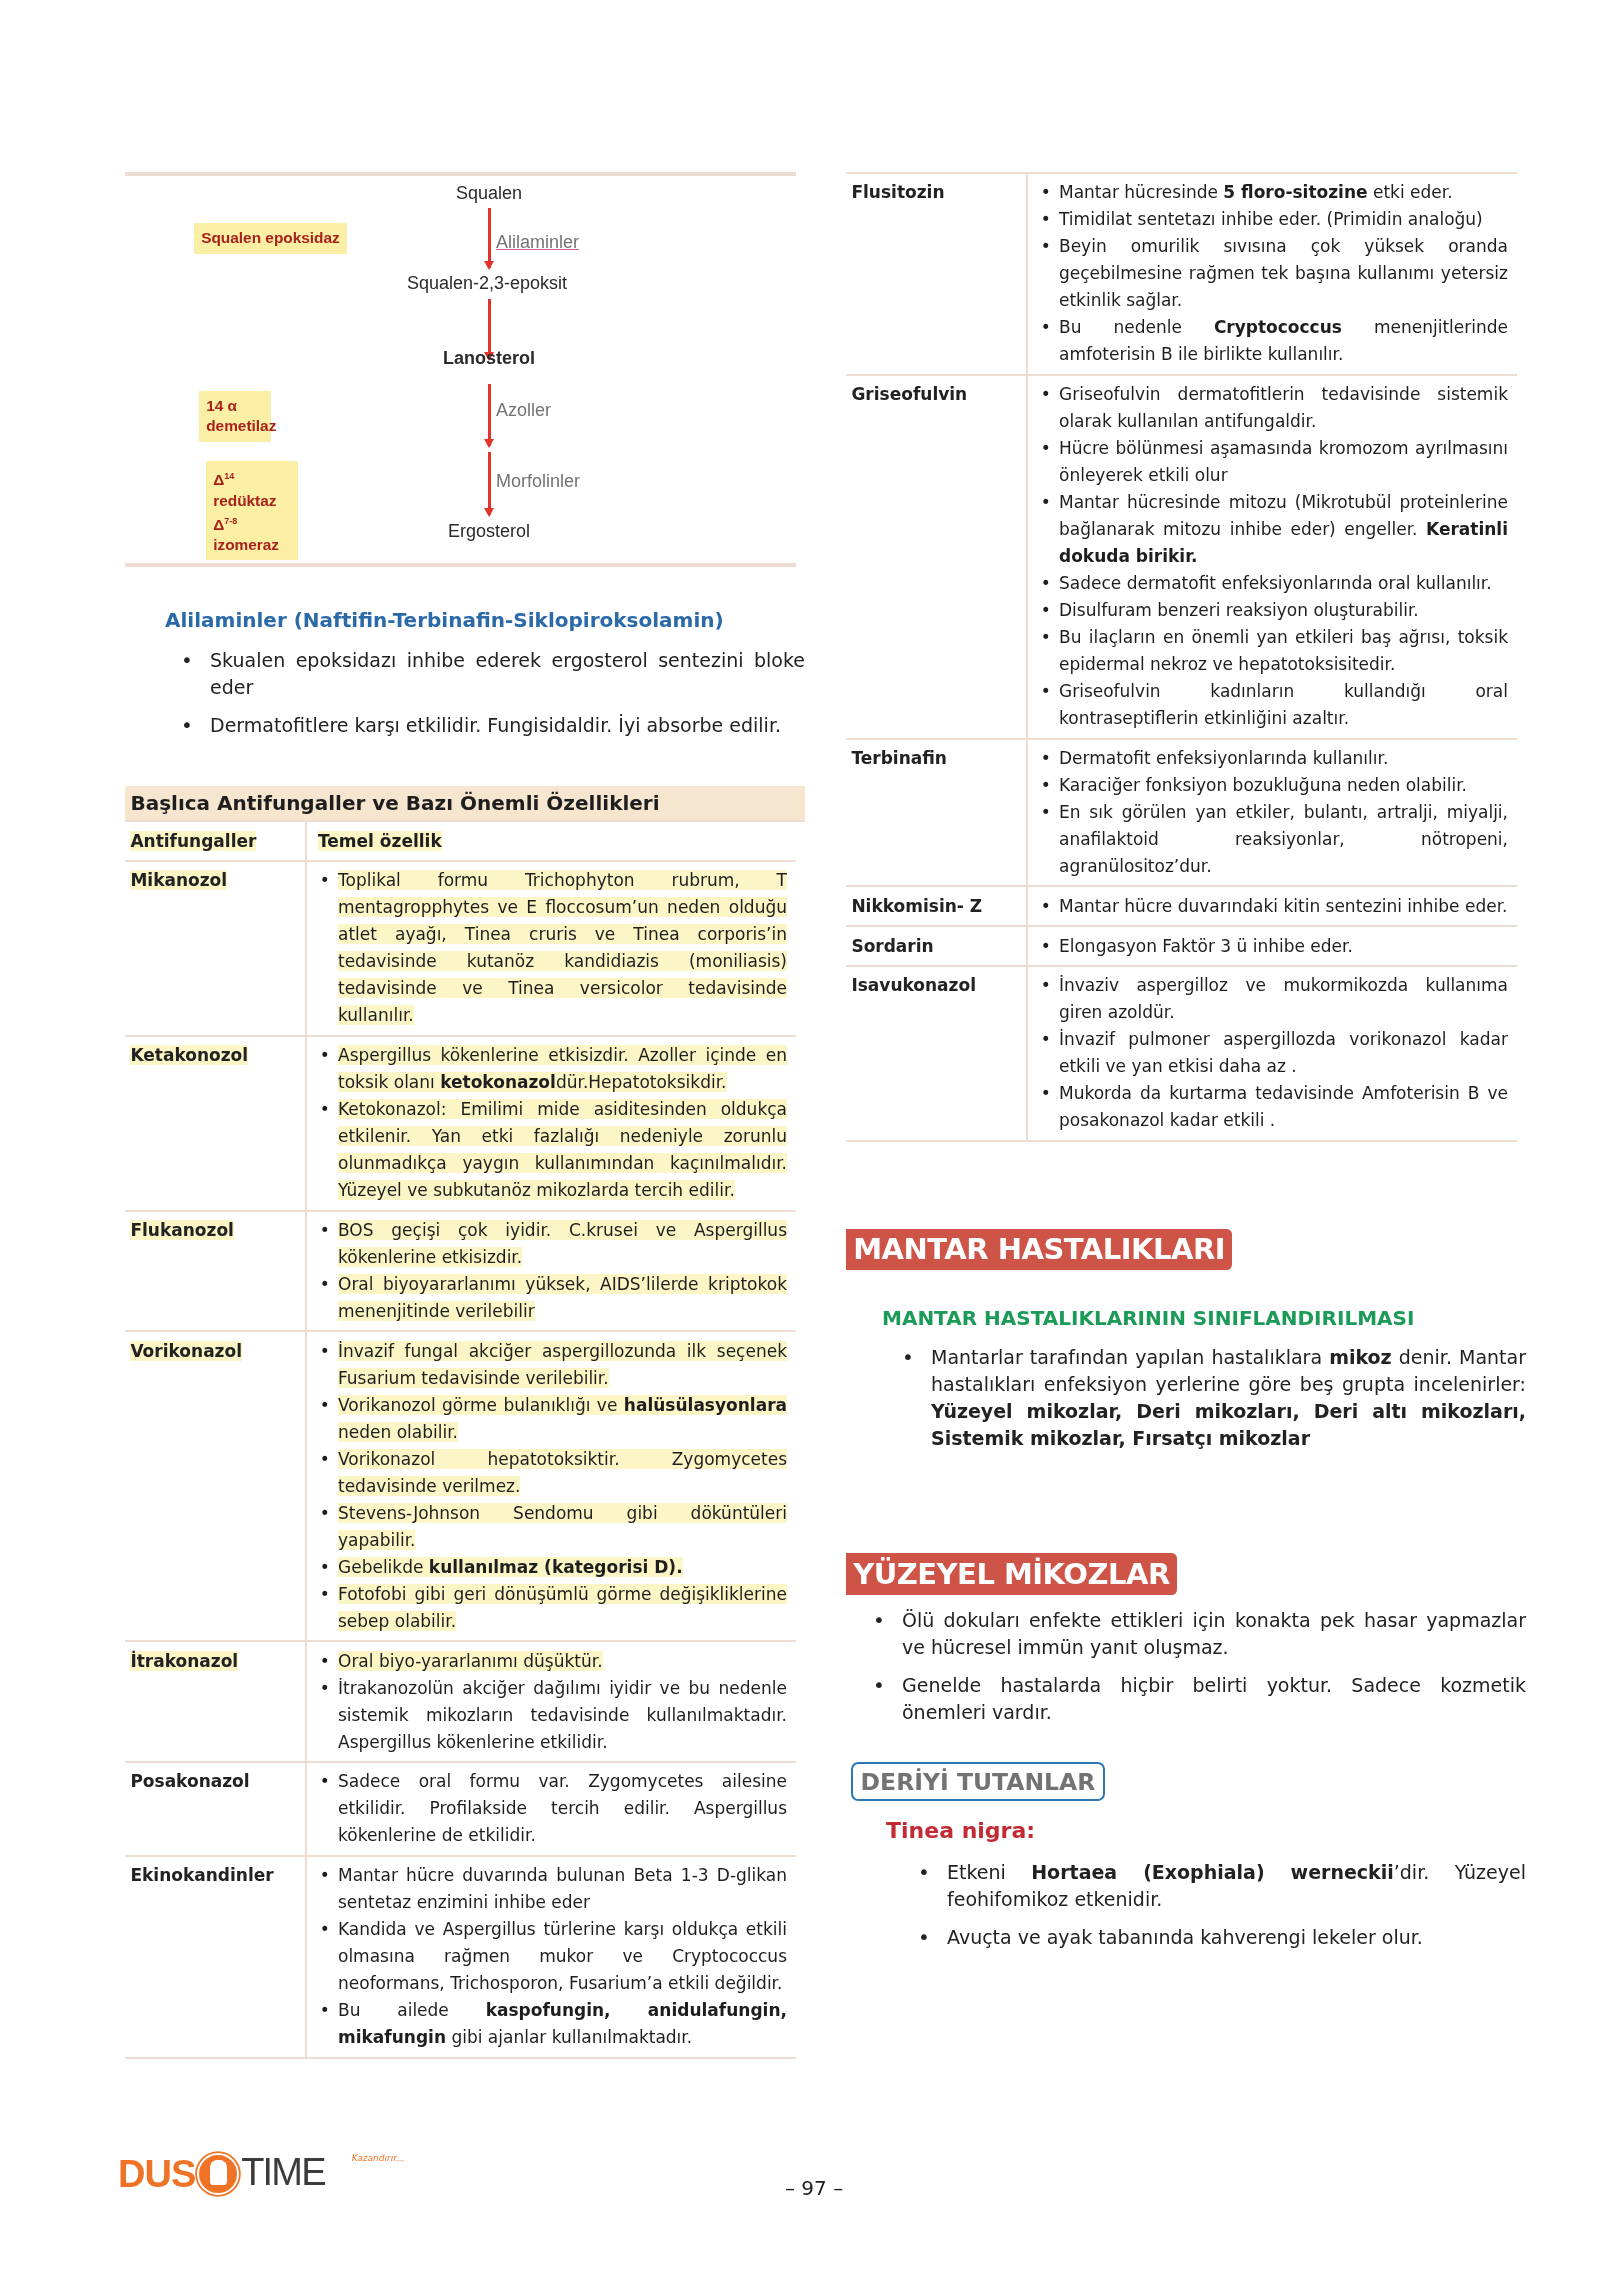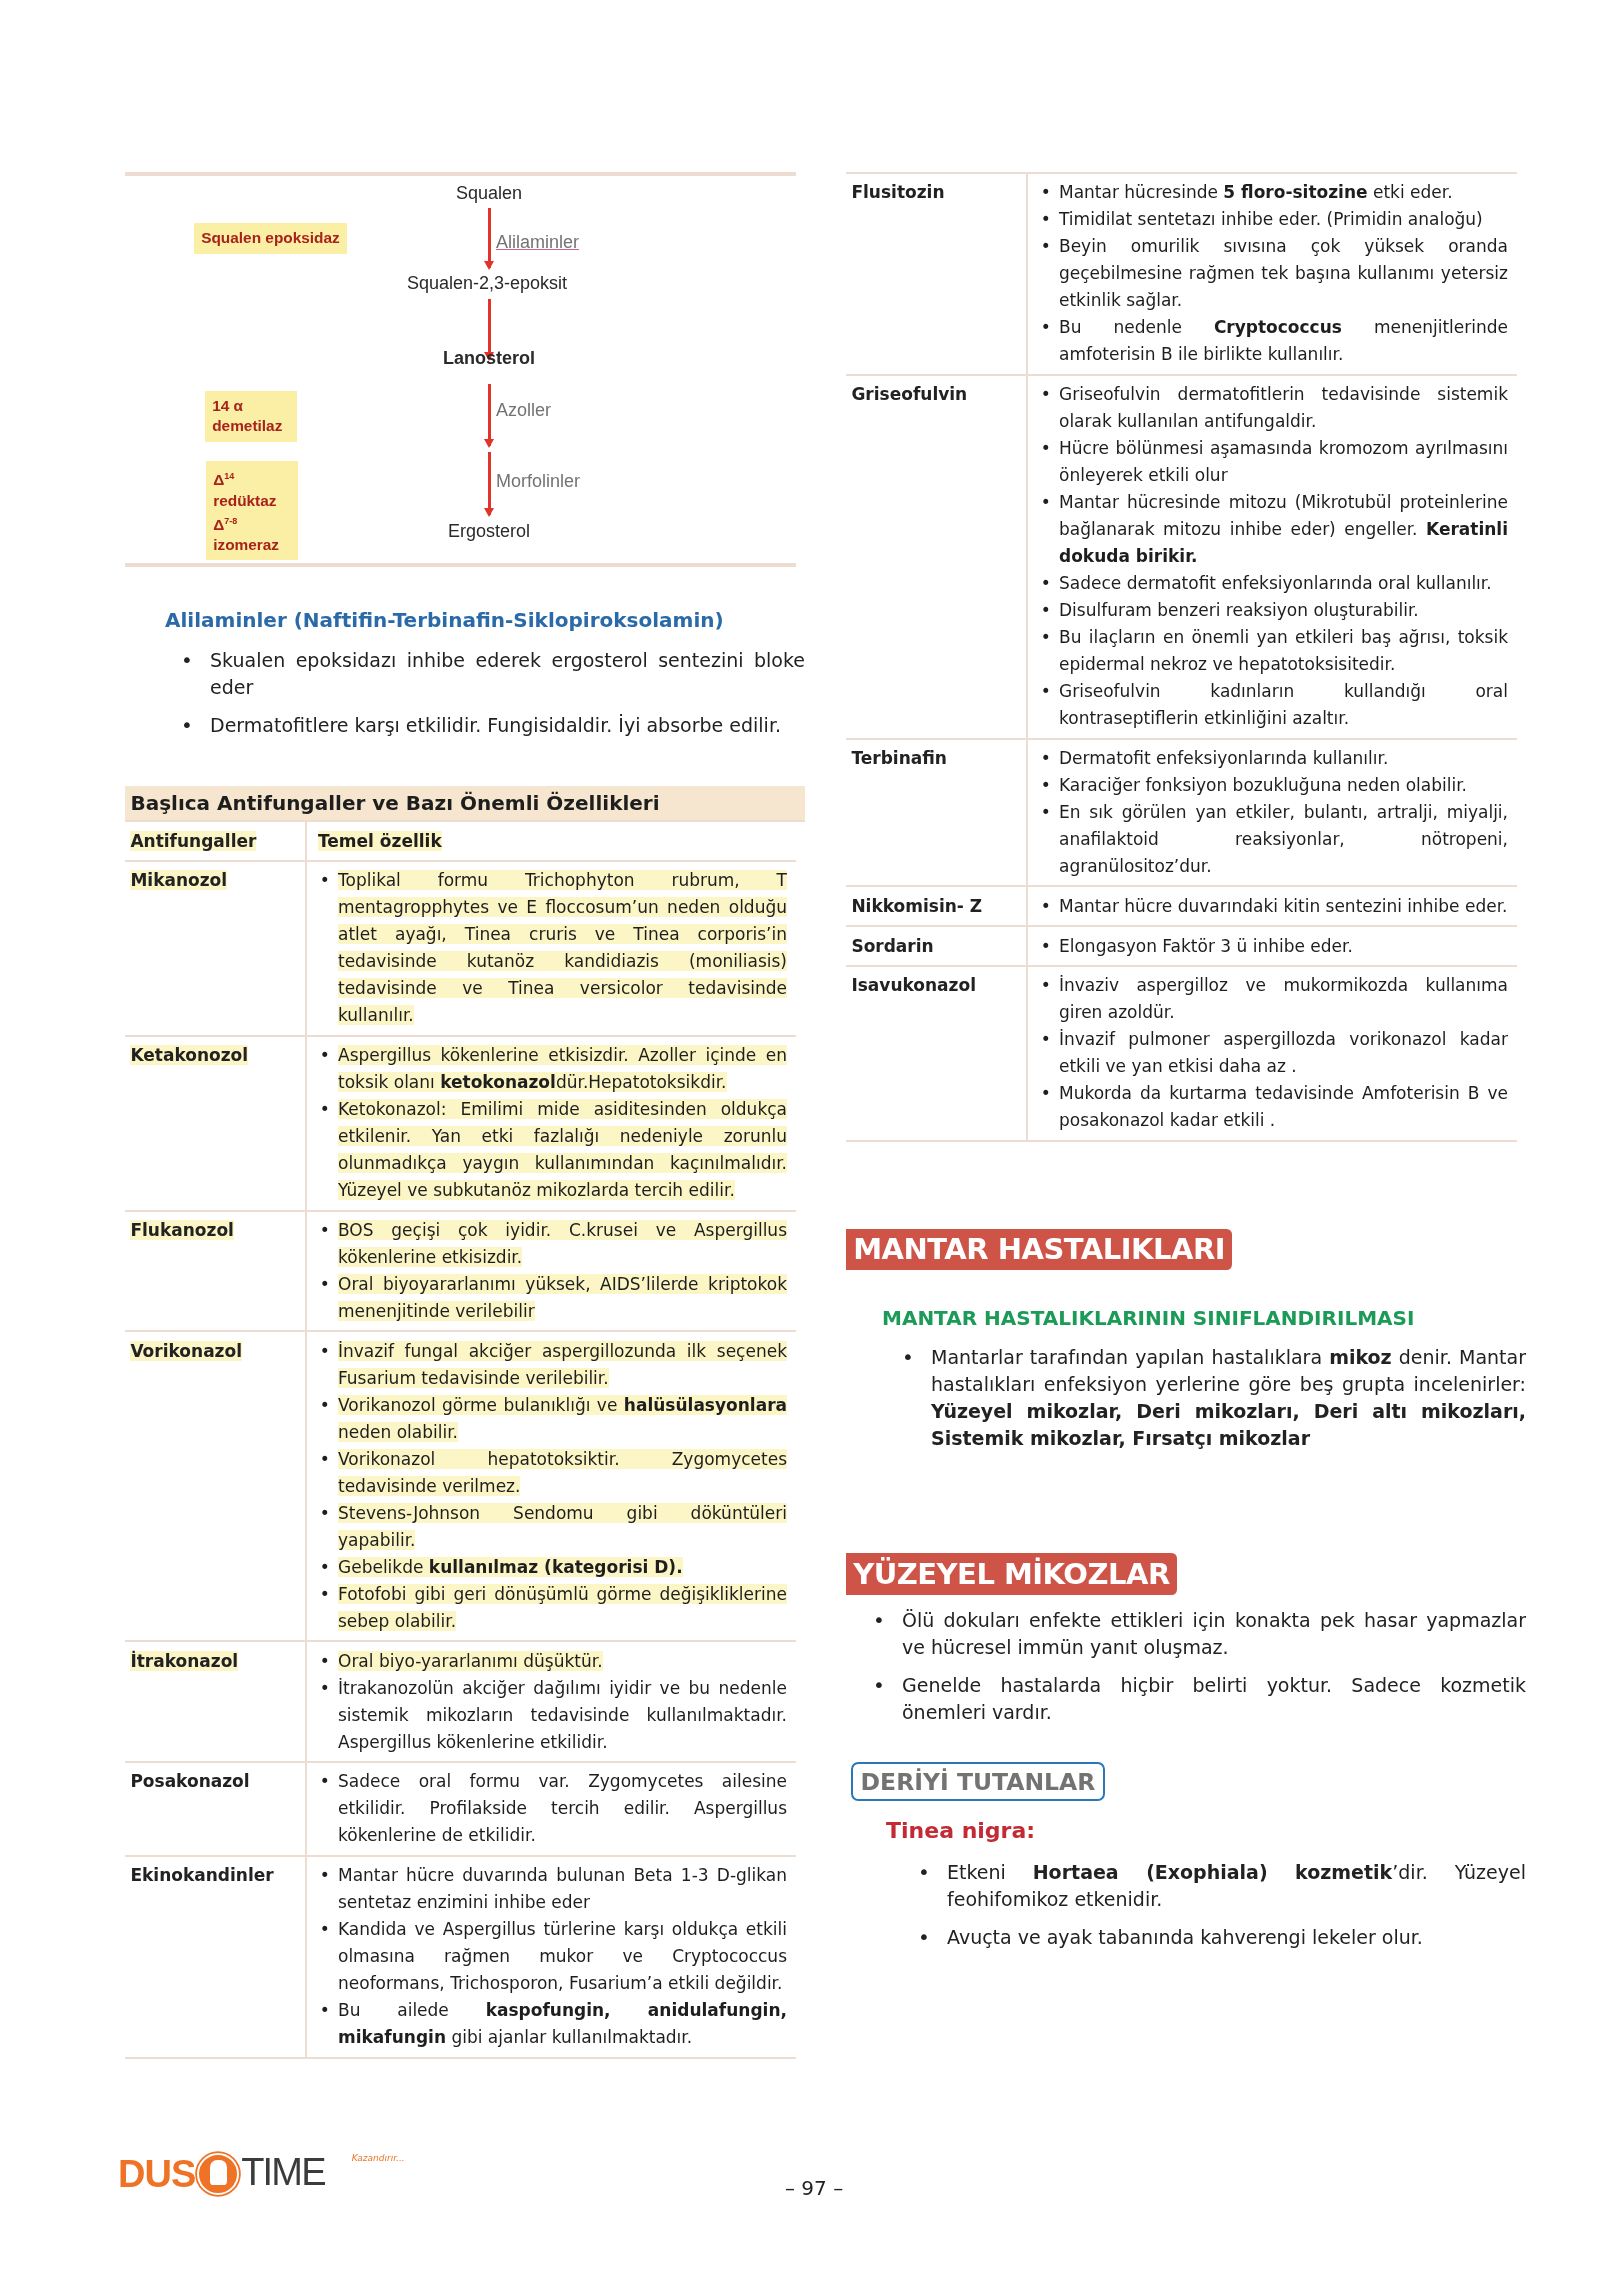--- a/index.html
+++ b/index.html
@@ -63,21 +63,21 @@
   <div class="diagram">
     <div class="rule" style="top:0;"></div>
     <div class="node" style="left:364px; top:11px;">Squalen</div>
     <div class="arrow" style="top:36px; height:60px;"></div>
     <div class="enzyme" style="left:69px; top:51px;">Squalen epoksidaz</div>
     <div class="drug underline" style="top:60px;">Alilaminler</div>
     <div class="node" style="left:362px; top:101px;">Squalen-2,3-epoksit</div>
     <div class="arrow" style="top:127px; height:60px;"></div>
     <div class="node" style="left:364px; top:176px;font-weight:bold;">Lanosterol</div>
     <div class="arrow" style="top:212px; height:62px;"></div>
-    <div class="enzyme" style="left:80px; top:219px; width:92px;">14 α demetilaz</div>
+    <div class="enzyme" style="left:74px; top:219px; width:72px;">14 α demetilaz</div>
     <div class="drug" style="top:228px;">Azoller</div>
     <div class="arrow" style="top:280px; height:63px;"></div>
     <div class="enzyme" style="left:81px; top:289px; width:92px;">
       <div><span>Δ</span><sup>14</sup><span> redüktaz</span></div>
       <div><span>Δ</span><sup>7-8</sup><span> izomeraz</span></div>
     </div>
     <div class="drug" style="top:299px;">Morfolinler</div>
     <div class="node" style="left:364px; top:349px;">Ergosterol</div>
     <div class="rule" style="top:391px;"></div>
   </div>
@@ -259,21 +259,21 @@
   <ul class="bullets" style="margin-left:27px; margin-top:12.7px;">
     <li>Ölü dokuları enfekte ettikleri için konakta pek hasar yapmazlar ve hücresel immün yanıt oluşmaz.</li>
     <li>Genelde hastalarda hiçbir belirti yoktur. Sadece kozmetik önemleri vardır.</li>
   </ul>
 
   <div style="margin-top:36px;">
     <span class="badge-blue">DERİYİ TUTANLAR</span>
   </div>
   <div class="tinea-title">Tinea nigra:</div>
   <ul class="bullets" style="margin-left:72px; margin-top:16.3px;">
-    <li><span>Etkeni </span><b>Hortaea (Exophiala) kozmetik</b><span>’dir. Yüzeyel feohifomikoz etkenidir.</span></li>
+    <li><span>Etkeni </span><b>Hortaea (Exophiala) werneckii</b><span>’dir. Yüzeyel feohifomikoz etkenidir.</span></li>
     <li>Avuçta ve ayak tabanında kahverengi lekeler olur.</li>
   </ul>
 </div>
 
 <div class="footer-logo">
   <span class="logo-dus">DUS</span>
   <span class="logo-tooth"></span>
   <div class="logo-time-wrap">
     <span class="logo-time">TIME</span>
     <span class="logo-slogan">Kazandırır...</span>

